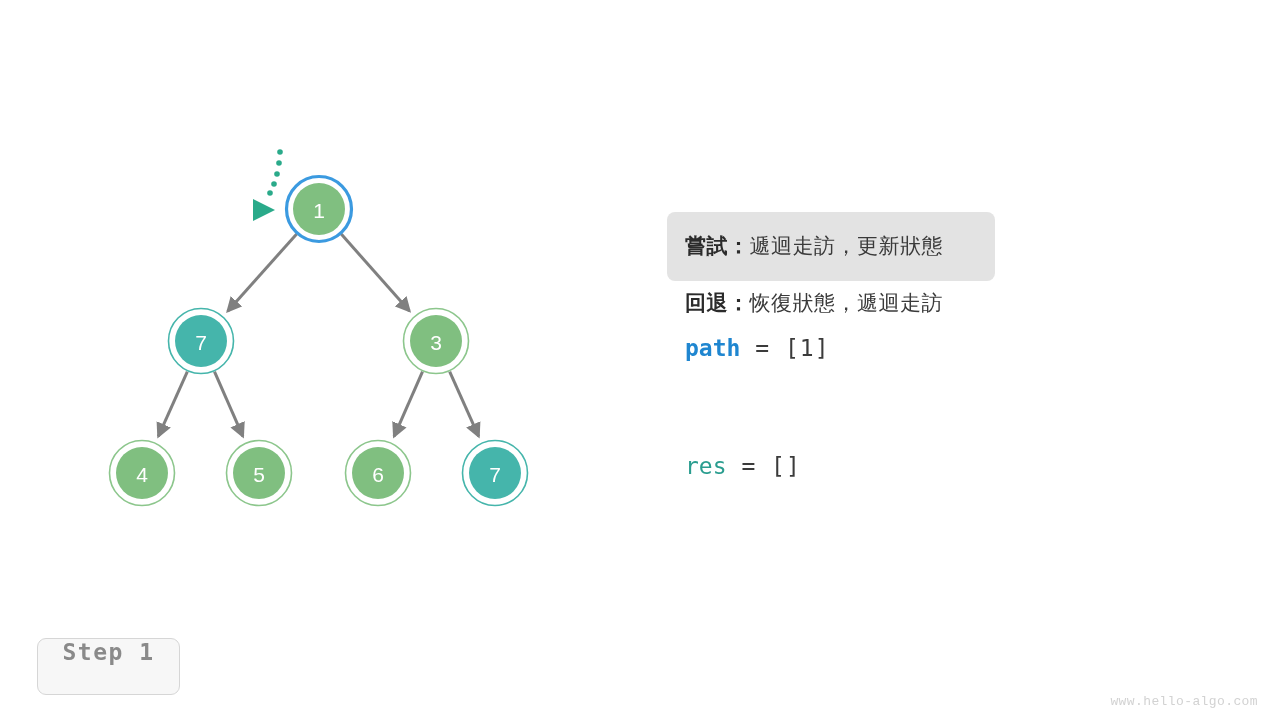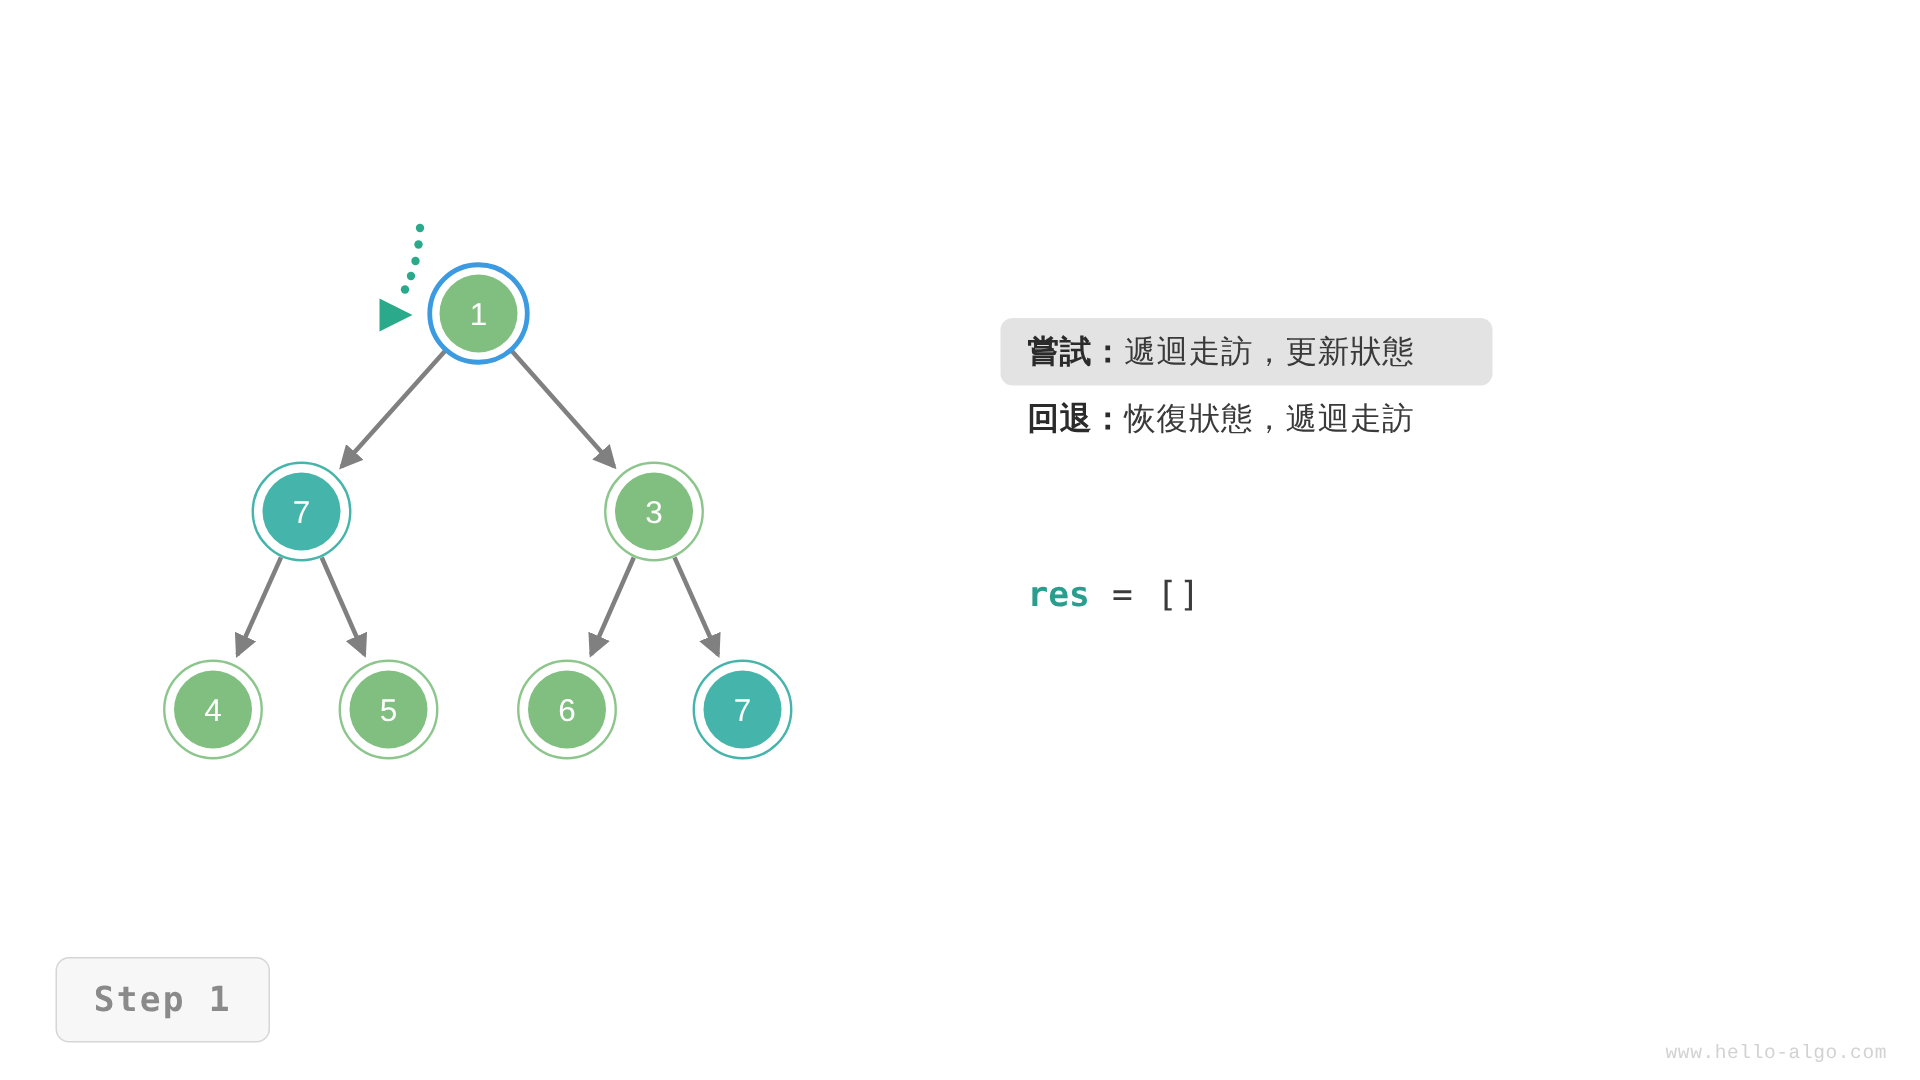--- a/index.html
+++ b/index.html
@@ -42,21 +42,21 @@
     font-size: 22px;
     color: #333333;
   }
   .line.cjk {
     font-family: "DejaVu Sans", "Liberation Sans", sans-serif;
     font-size: 21px;
   }
   .line.highlight {
     background: #e3e3e3;
     border-radius: 8px;
-    padding: 0 18px;
+    padding: 12px 18px;
     margin-left: -18px;
     width: 292px;
   }
   .line.plain {
     padding: 0 18px;
     margin-left: -18px;
   }
   .cjk-strong {
     font-weight: bold;
     color: #2b2b2b;
@@ -71,21 +71,21 @@
     font-size: 23px;
     padding: 0 18px;
     margin-left: -18px;
   }
   .var-path {
     color: #1f86d0;
     font-weight: bold;
   }
   .var-res {
     color: #2a9d8f;
-    font-weight: bold;
+    font-weight: normal;
   }
   .code-rest {
     color: #3b3b3b;
     letter-spacing: 1px;
   }
   .spacer-line {
     height: 73px;
   }
 
   
@@ -93,21 +93,20 @@
     position: absolute;
     left: 37px;
     top: 638px;
     width: 143px;
     height: 57px;
     box-sizing: border-box;
     border: 1px solid #d6d6d6;
     border-radius: 9px;
     background: #f7f7f7;
     display: flex;
-    align-items: center;
     justify-content: center;
     font-family: "DejaVu Sans Mono", "Liberation Mono", monospace;
     font-size: 23px;
     font-weight: bold;
     color: #8a8a8a;
     letter-spacing: 1.5px;
   }
 
   
   .watermark {
@@ -199,20 +198,23 @@
   <div class="panel">
 
     <div class="line cjk highlight">
       <span class="cjk-strong">嘗試：</span><span class="cjk-body">遞迴走訪，更新狀態</span>
     </div>
 
     <div class="line cjk plain">
       <span class="cjk-strong">回退：</span><span class="cjk-body">恢復狀態，遞迴走訪</span>
     </div>
 
+    <div class="line code">
+      <span class="var-path">path</span><span class="code-rest"> = [1]</span>
+    </div>
 
     <div class="spacer-line"></div>
 
     <div class="line code">
       <span class="var-res">res</span><span class="code-rest"> = []</span>
     </div>
 
   </div>
 
   <div class="step-badge">

